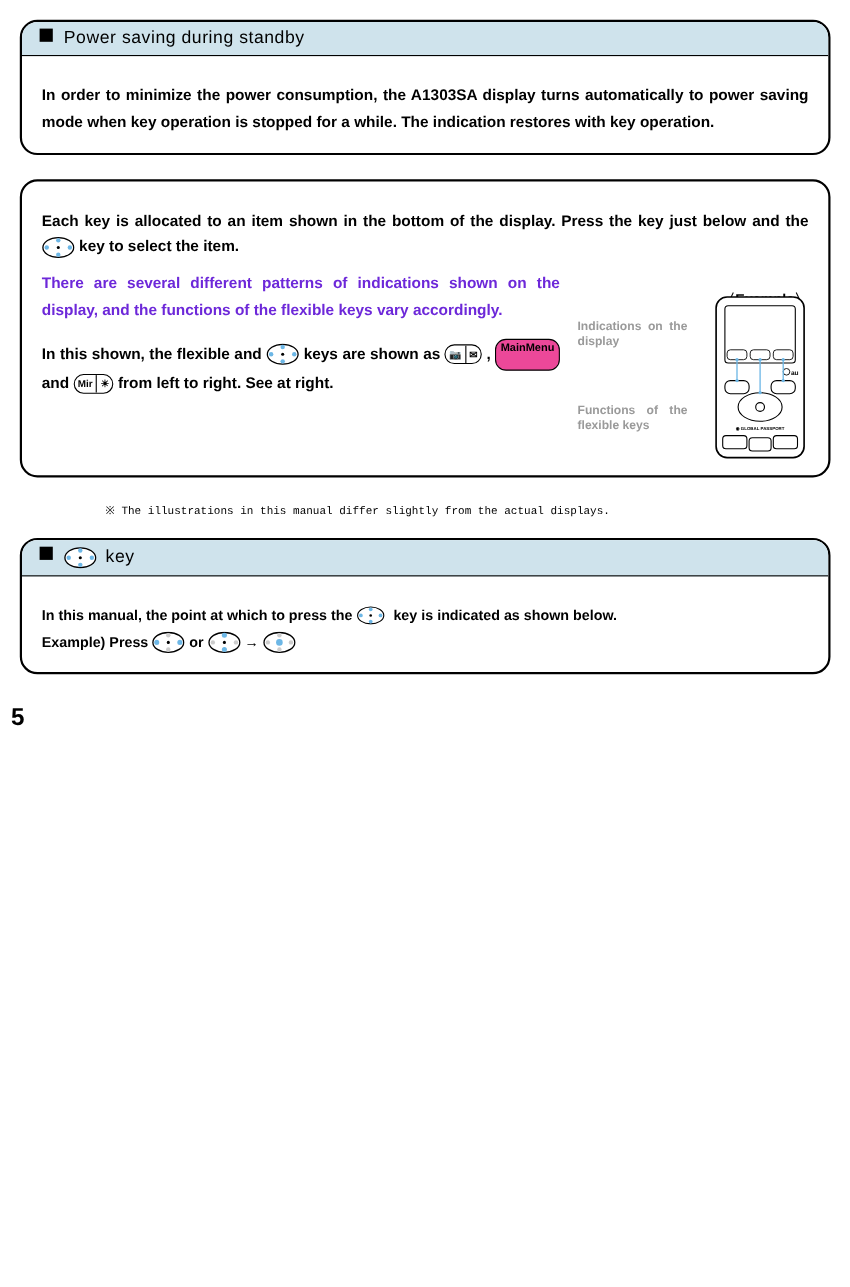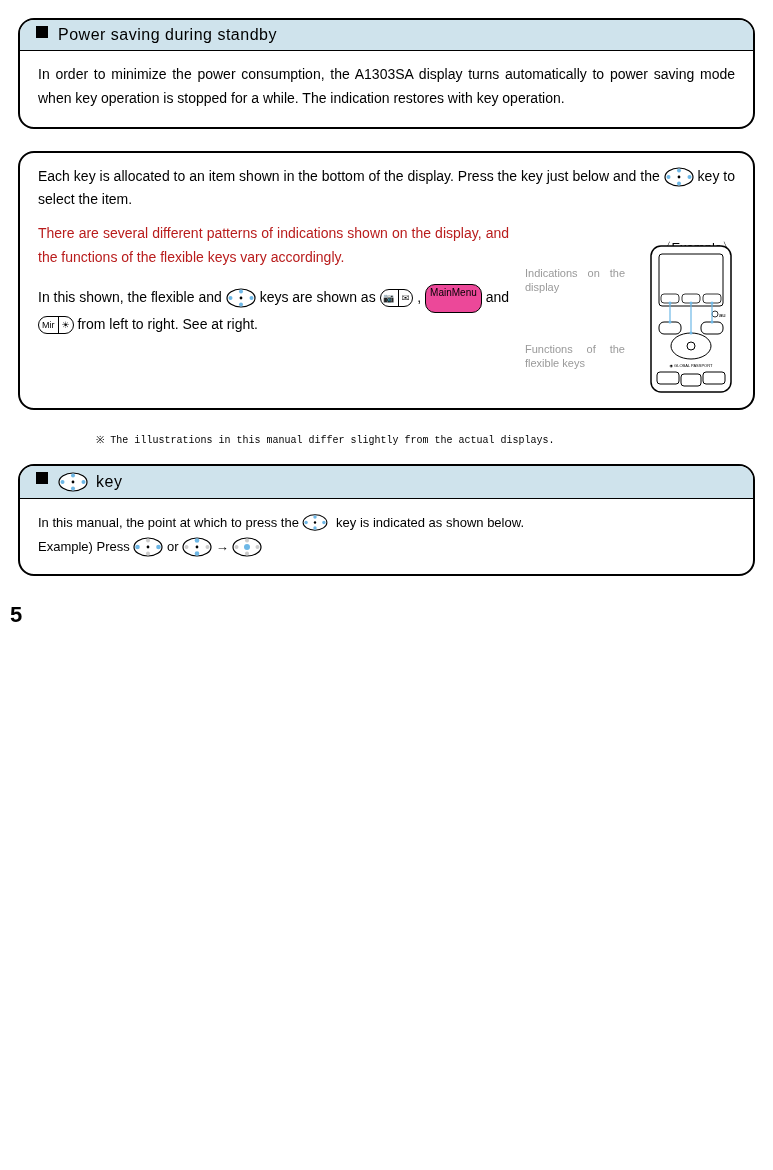--- a/index.html
+++ b/index.html
@@ -31,25 +31,26 @@
     width: 12px;
     height: 12px;
     background: #000;
     flex: 0 0 auto;
   }
   .card-header .title {
     font-size: 16px;
     letter-spacing: 0.5px;
   }
   .card-body {
-    padding: 12px 18px 16px 18px;
+    padding: 24px 18px 16px 18px;
     line-height: 1.7;
     text-align: justify;
-  }
-  .gray { color: #b91c1c; }
+    font-weight: bold;
+  }
+  .gray { color: #6d28d9; }
   .note-line {
     margin: 0 0 18px 78px;
     font-size: 10px;
     font-family: Liberation Mono, monospace;
   }
   
   .ic {
     display: inline-block;
     vertical-align: middle;
     position: relative;

